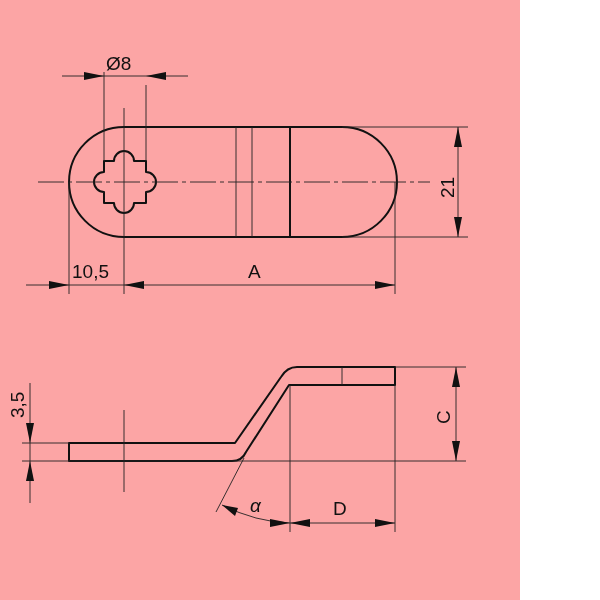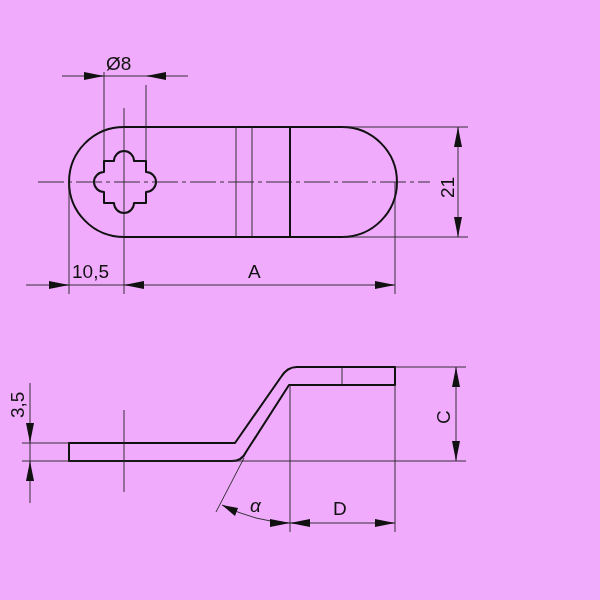--- a/index.html
+++ b/index.html
@@ -1,16 +1,16 @@
 <!DOCTYPE html>
 <html><head>
   <meta charset="utf-8">
   <style>
     html, body { margin:0; padding:0; background:#ffffff; }
-    #canvas { position:relative; width:600px; height:600px; background:#f0abfc; overflow:hidden;text-decoration:underline; }
+    #canvas { position:relative; width:520px; height:600px; background:#fca5a5; overflow:hidden;text-decoration:underline; }
     svg { position:absolute; left:0; top:0; }
     .lbl { font-family:"Liberation Sans", sans-serif; font-size:19px; fill:#111; }
     .thick { stroke:#111; stroke-width:2; fill:none; stroke-linejoin:round; }
     .thin { stroke:#222; stroke-width:0.9; fill:none; }
     .center { stroke:#222; stroke-width:0.9; fill:none; stroke-dasharray:26 4 4 4; }
     .arrow { fill:#111; stroke:none; }
   </style>
 </head>
 <body>
 

